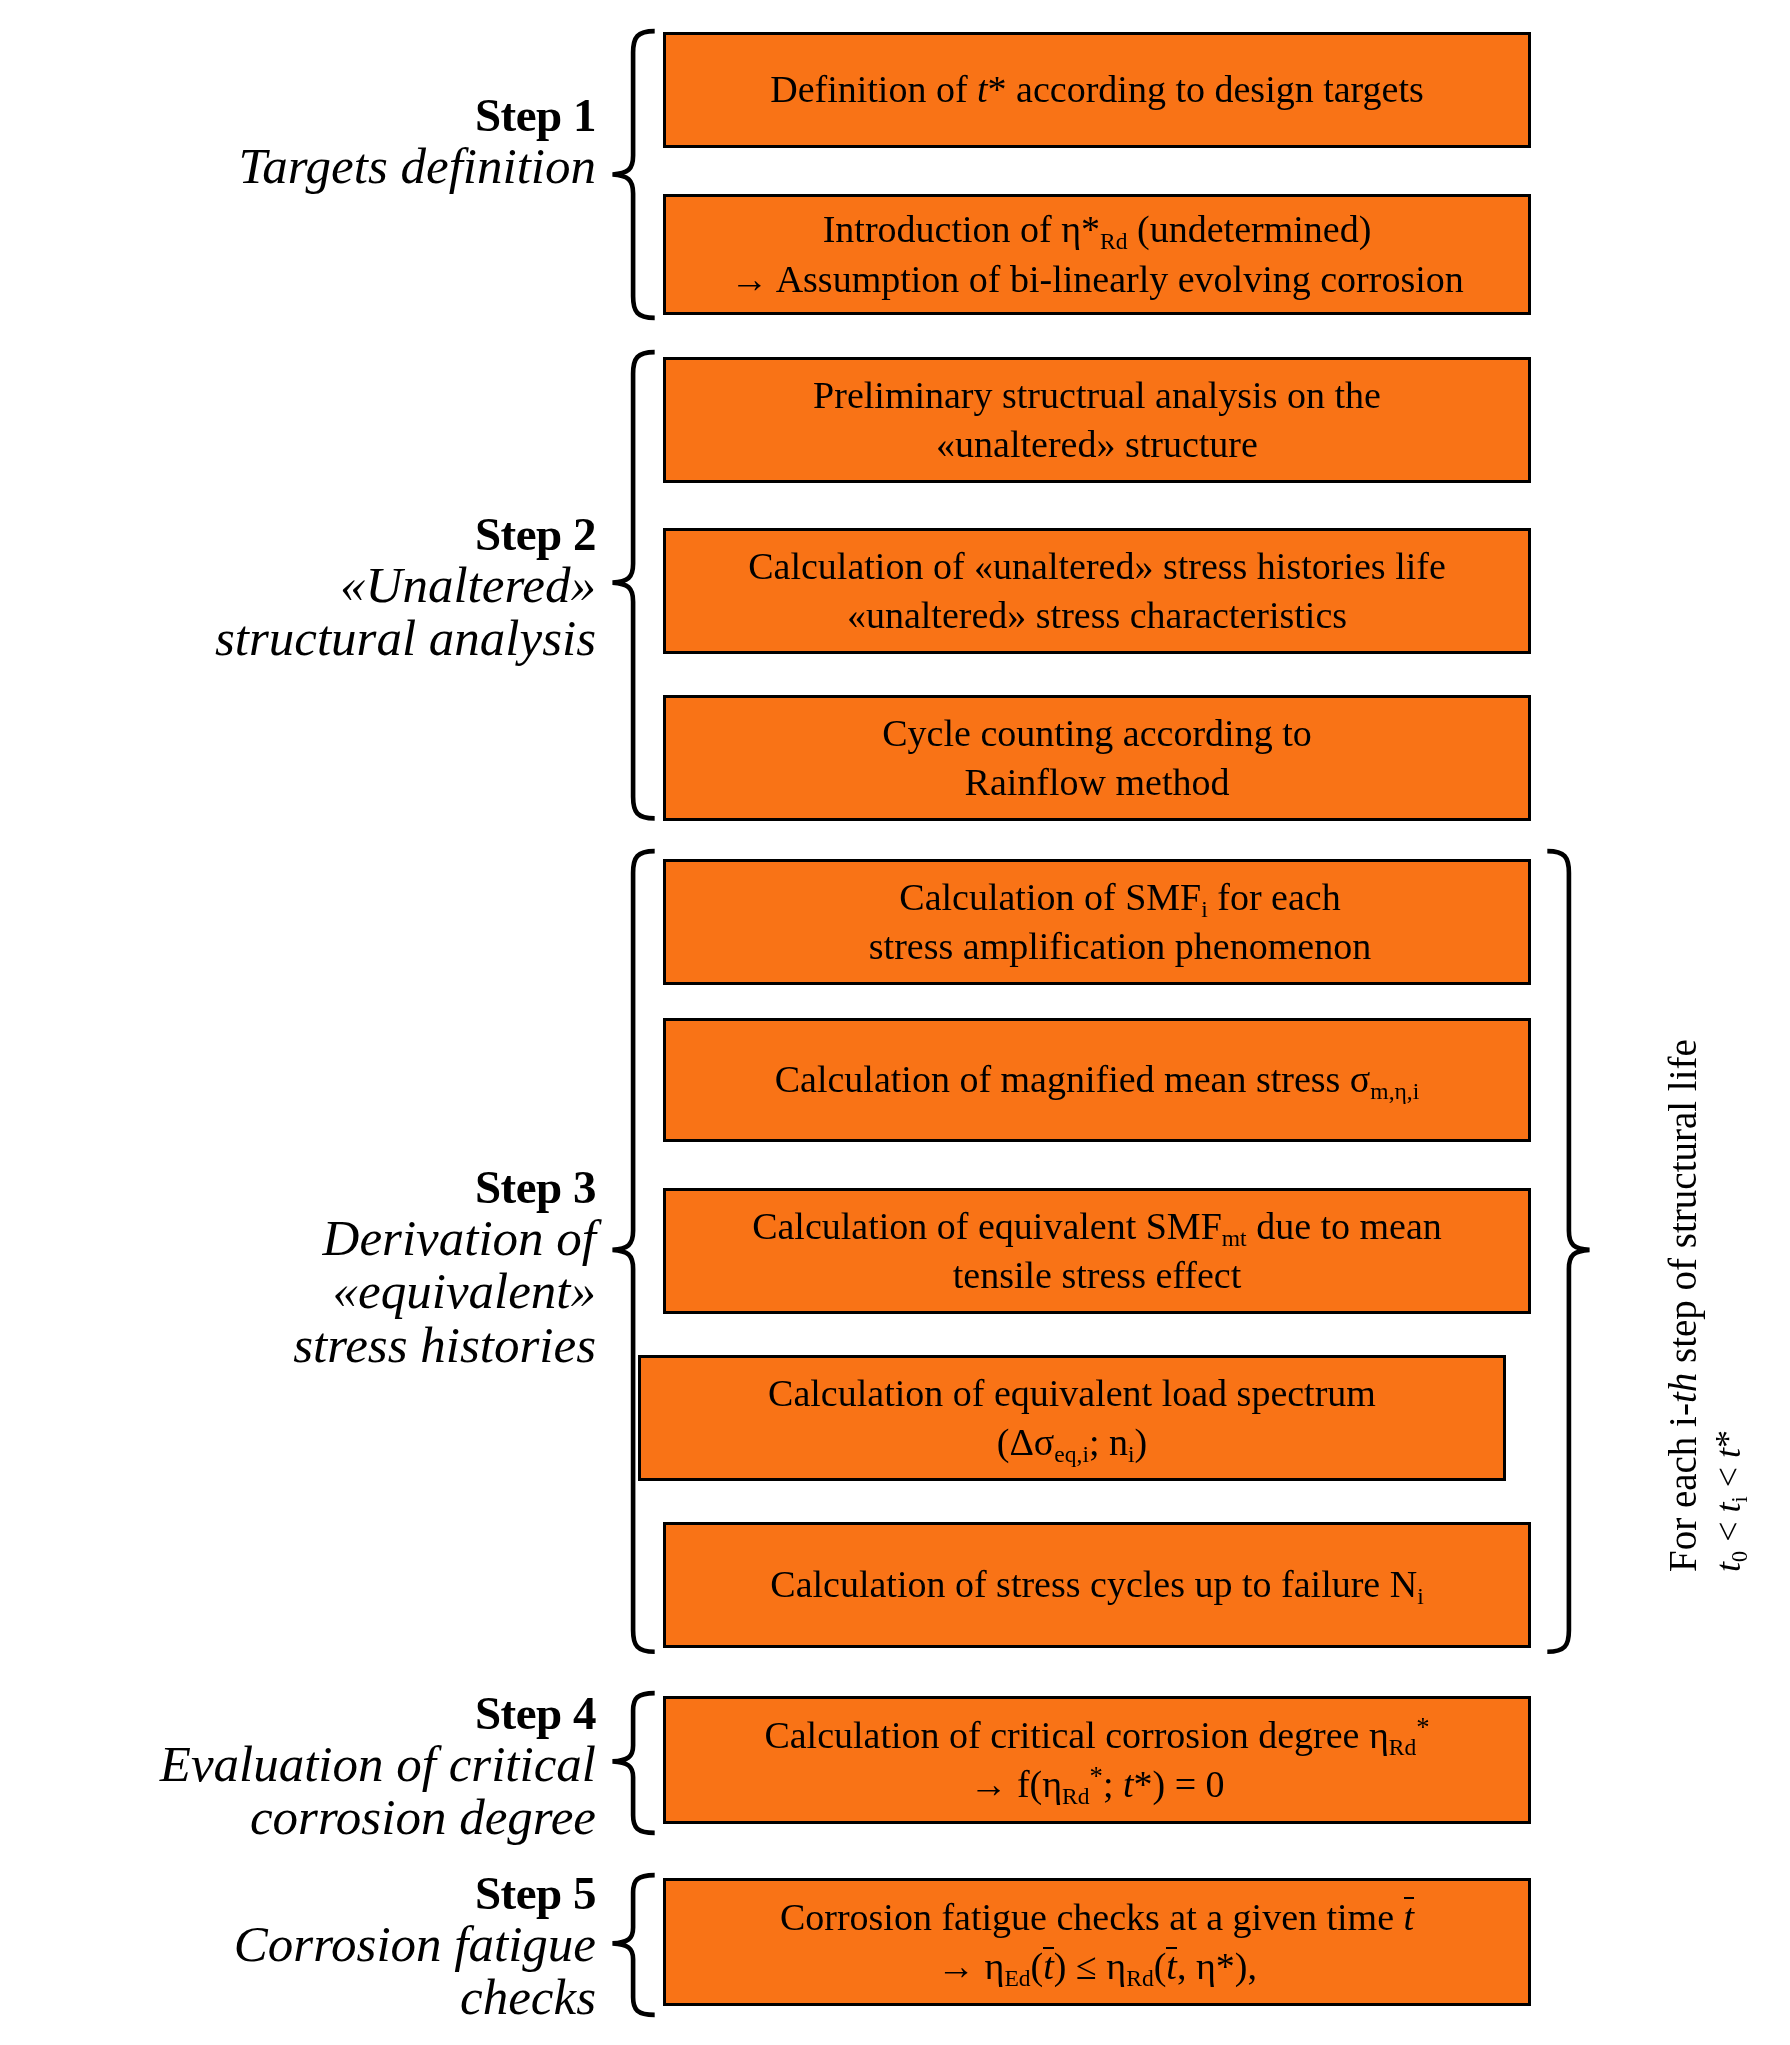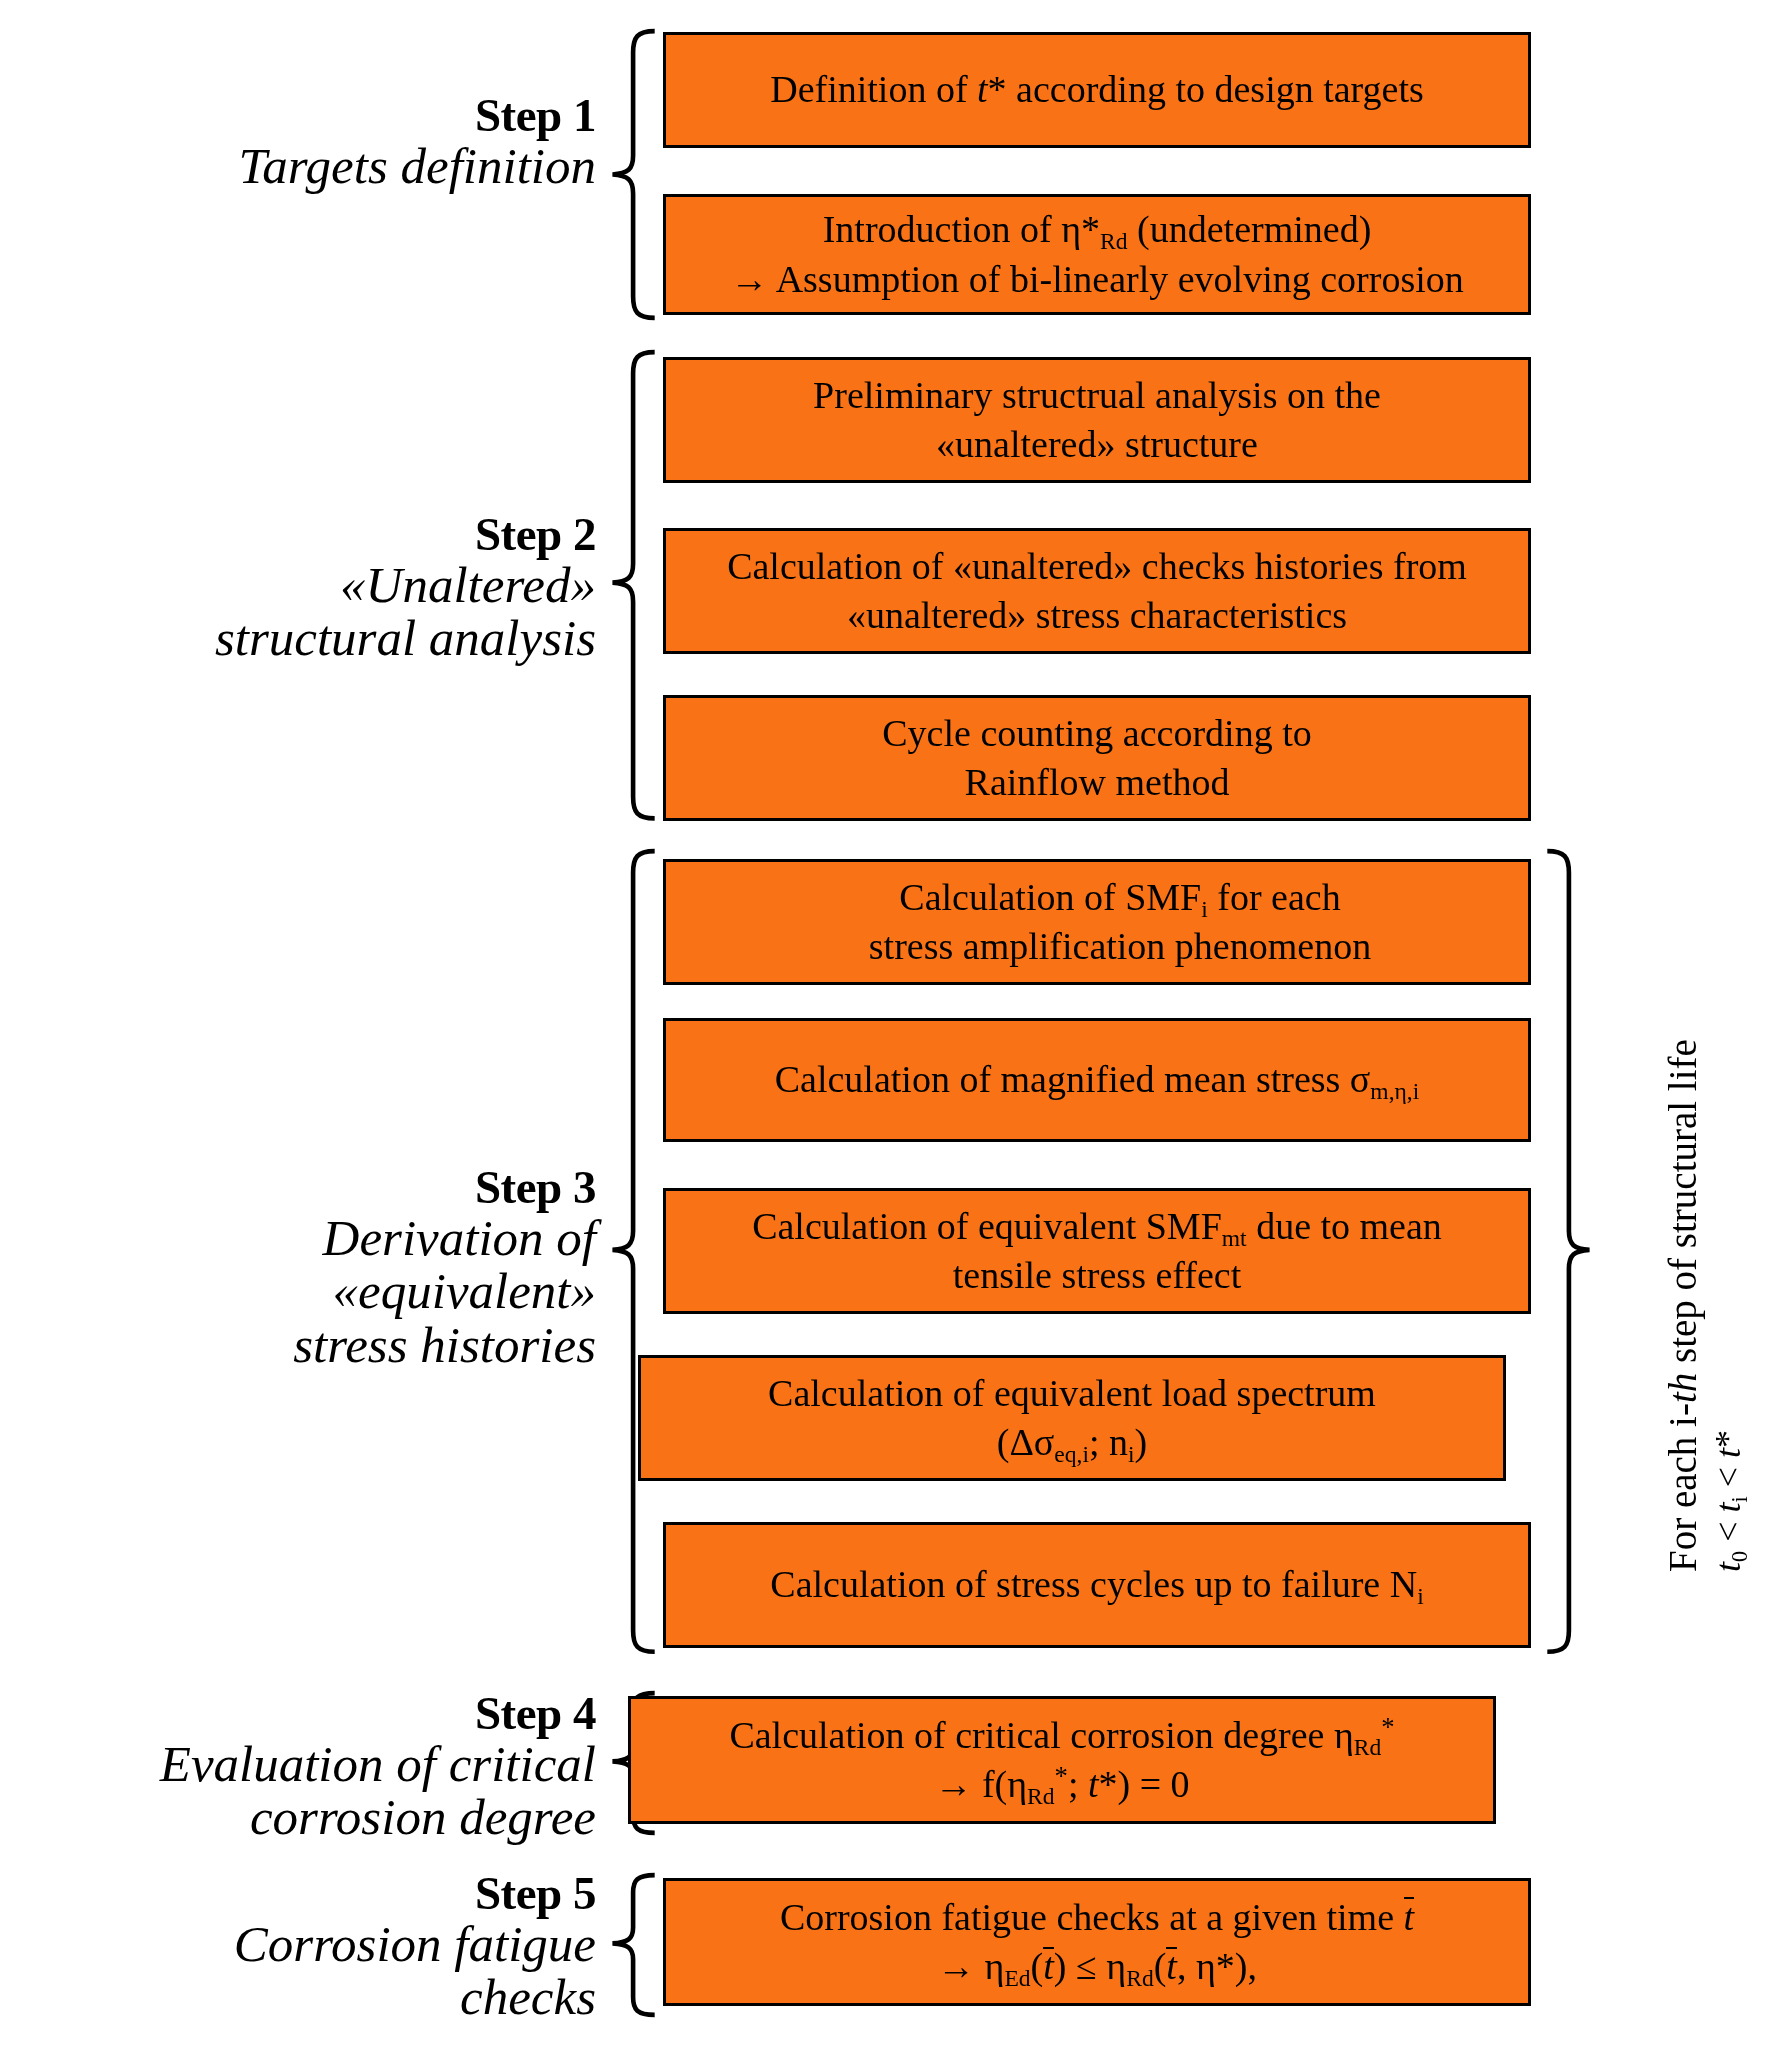--- a/index.html
+++ b/index.html
@@ -143,21 +143,21 @@
 
   <div class="pbox" style="left:663px; top:357px; width:868px; height:126px;">
     <span class="boxtext">
       <span>Preliminary structrual analysis on the</span>
       <span class="l2">«unaltered» structure</span>
     </span>
   </div>
 
   <div class="pbox" style="left:663px; top:528px; width:868px; height:126px;">
     <span class="boxtext">
-      <span>Calculation of «unaltered» checks histories from</span>
+      <span>Calculation of «unaltered» stress histories life</span>
       <span class="l2">«unaltered» stress characteristics</span>
     </span>
   </div>
 
   <div class="pbox" style="left:663px; top:695px; width:868px; height:126px;">
     <span class="boxtext">
       <span>Cycle counting according to</span>
       <span class="l2">Rainflow method</span>
     </span>
   </div>
@@ -226,21 +226,21 @@
     <span class="step-sub">corrosion degree</span>
   </div>
 
   <div class="brace" style="left:601px; top:1690px;">
     <svg width="57" height="149" viewBox="0 0 110 290" aria-hidden="true">
       <path d="M104 6 C 70 6, 62 16, 62 40 L62 108 C62 130, 52 137, 22 139
                C52 141, 62 148, 62 170 L62 244 C62 268, 70 278, 104 278" fill="none" stroke="#000" stroke-width="9"></path>
     </svg>
   </div>
 
-  <div class="pbox" style="left:628px; top:1696px; width:868px; height:128px;">
+  <div class="pbox" style="left:663px; top:1696px; width:868px; height:128px;">
     <span class="boxtext">
       <span>Calculation of critical corrosion degree η</span><sub>Rd</sub><sup>*</sup>
       <span class="l2"><span>→ f(η</span><sub>Rd</sub><sup>*</sup><span>; </span><span class="it">t</span><span>*) = 0</span></span>
     </span>
   </div>
 
   <div class="step-label" style="left:123px; top:1870px; width:473px;">
     <span class="step-title">Step 5</span>
     <span class="step-sub">Corrosion fatigue</span>
     <span class="step-sub">checks</span>

